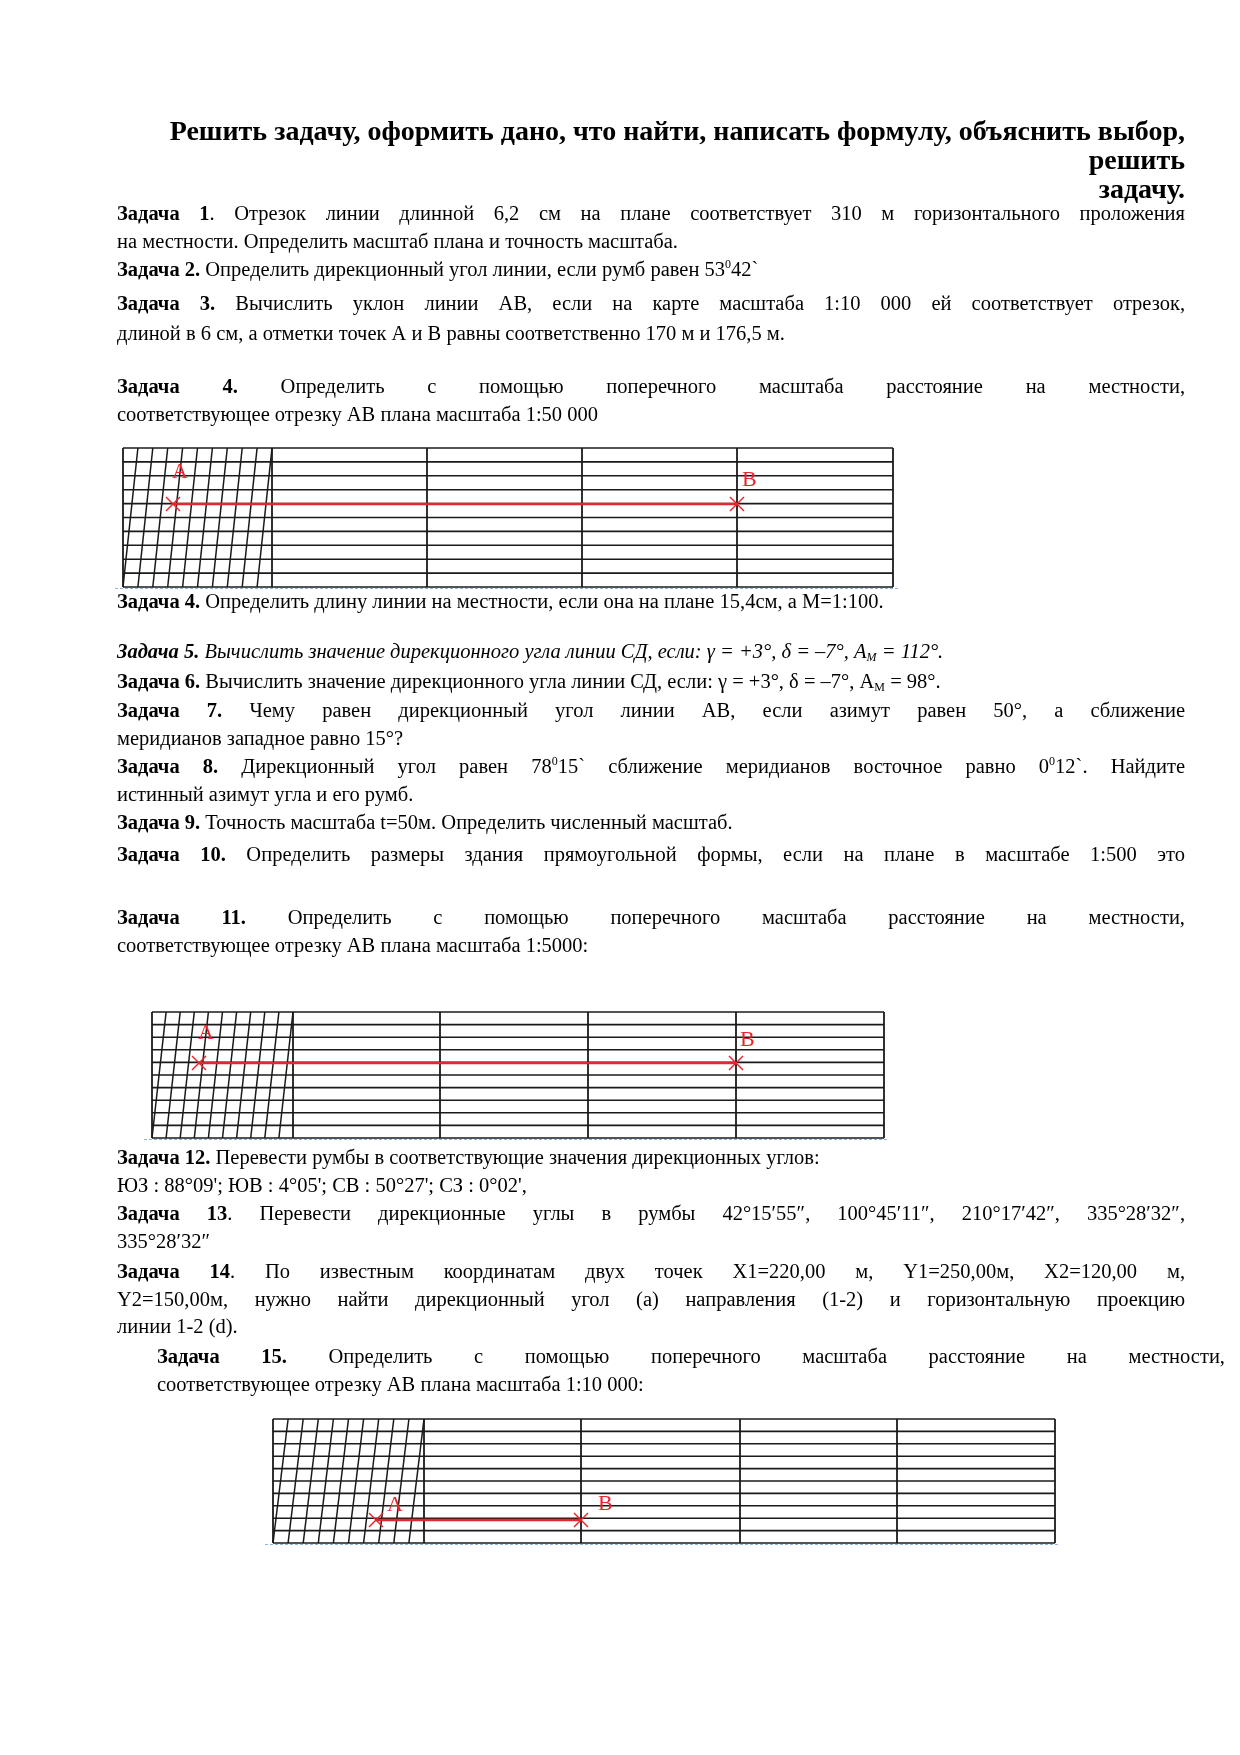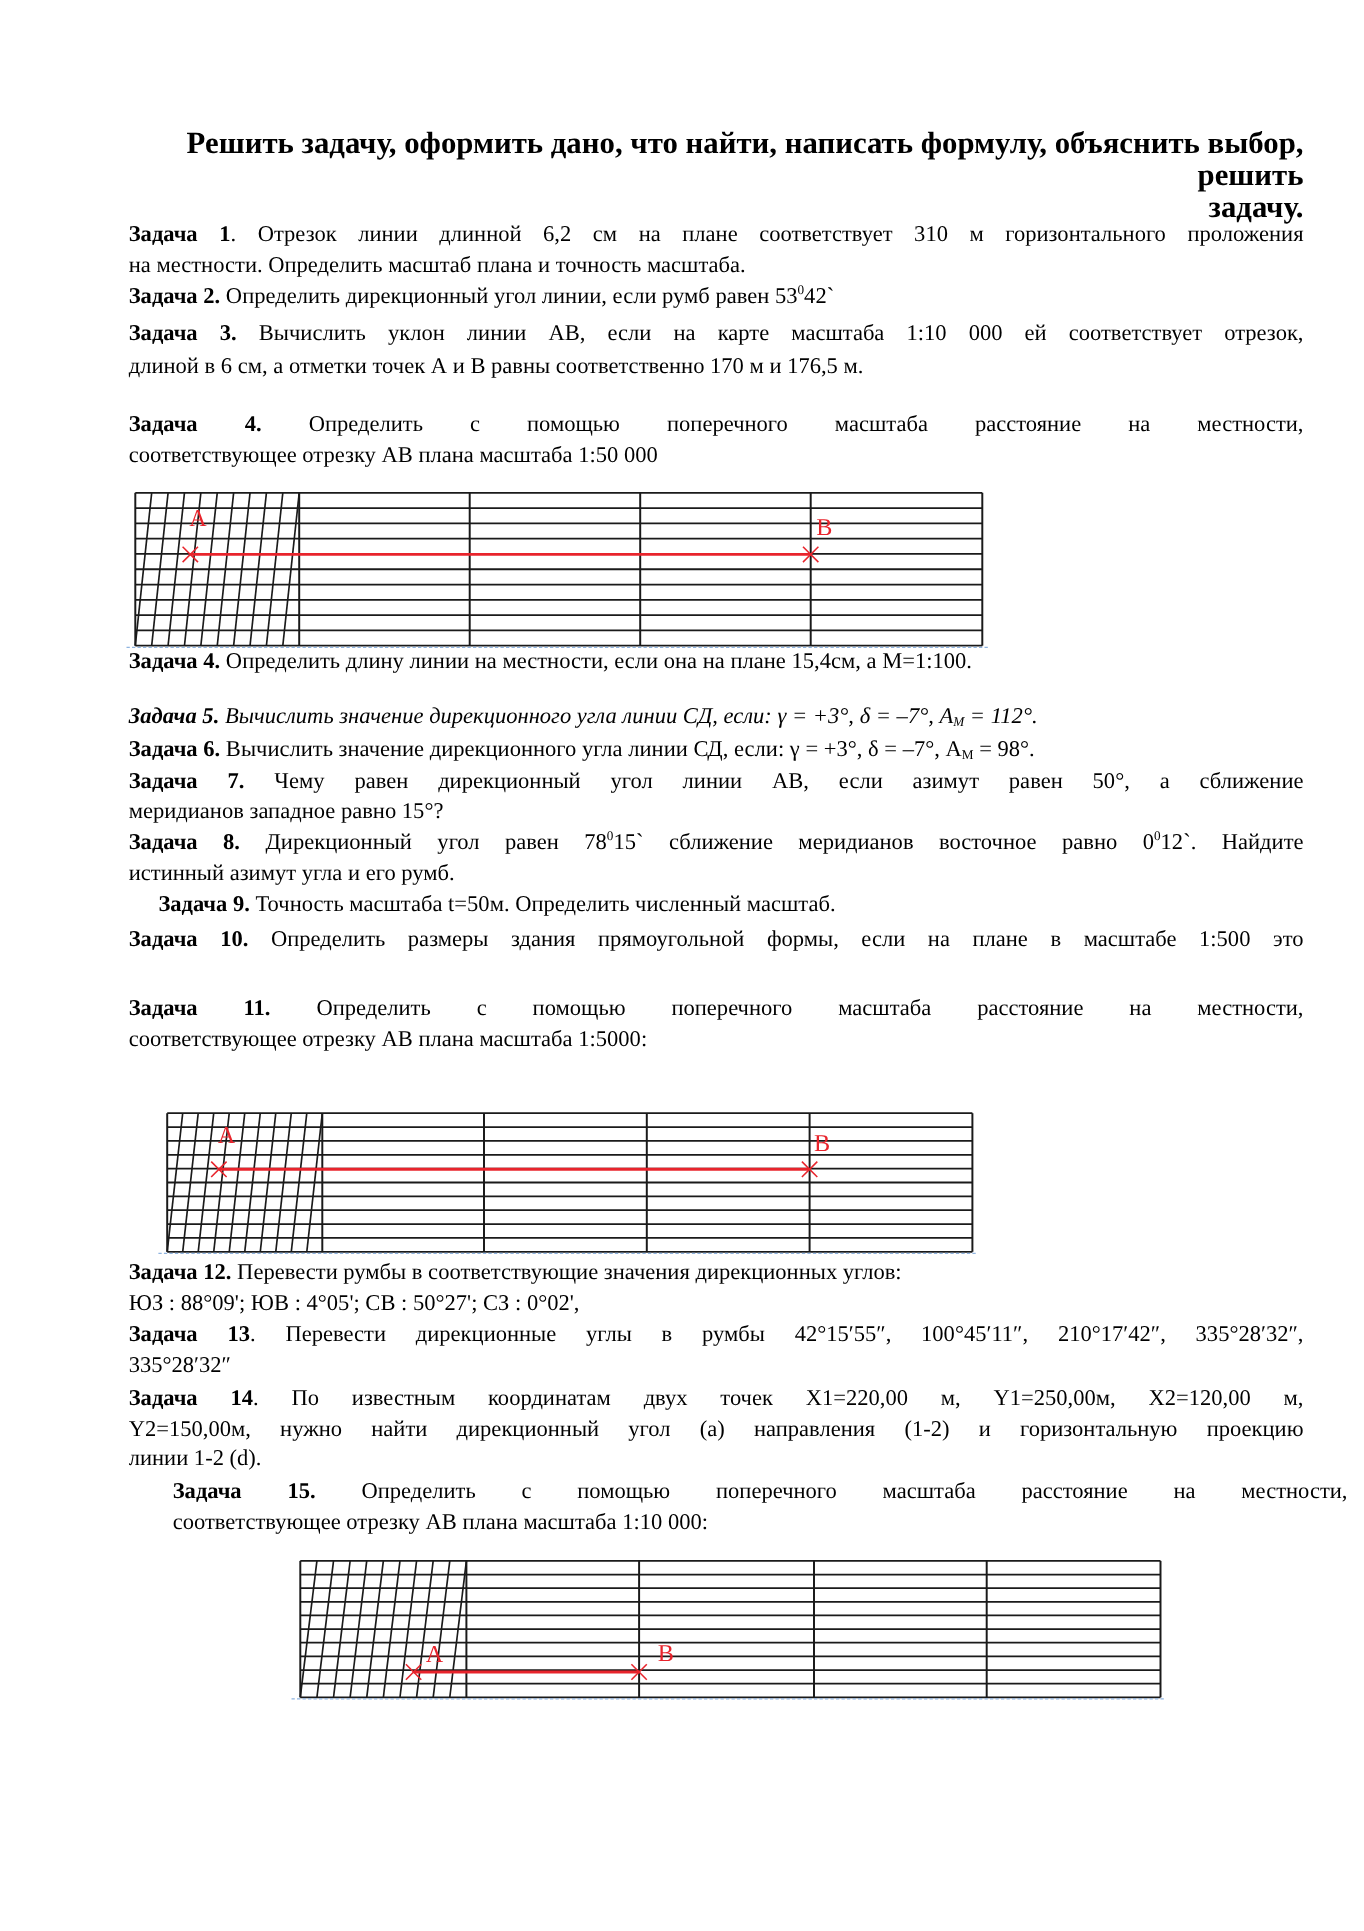--- a/index.html
+++ b/index.html
@@ -59,21 +59,21 @@
 <div class="task" style="top:697px;">
   <span class="justify-line"><b>Задача 7.</b> <span>Чему равен дирекционный угол линии АВ, если азимут равен 50°, а сближение</span></span>
   <span class="line">меридианов западное равно 15°?</span>
 </div>
 
 <div class="task" style="top:753px;">
   <span class="justify-line"><b>Задача 8.</b> <span>Дирекционный угол равен 78</span><sup>0</sup><span>15` сближение меридианов восточное равно 0</span><sup>0</sup><span>12`. Найдите</span></span>
   <span class="line">истинный азимут угла и его румб.</span>
 </div>
 
-<div class="task" style="top:809px;margin-left:27px;">
+<div class="task" style="top:809px;">
   <b>Задача 9.</b> <span>Точность масштаба  t=50м. Определить численный масштаб.</span>
 </div>
 
 <div class="task wide-lh" style="top:839px;">
   <span class="justify-line"><b>Задача 10.</b> <span>Определить размеры здания прямоугольной формы, если на плане в масштабе 1:500 это</span></span>
 </div>
 
 <div class="task" style="top:904px;">
   <span class="justify-line"><b>Задача 11.</b> <span>Определить с помощью поперечного масштаба расстояние на местности,</span></span>
   <span class="line">соответствующее отрезку АВ плана масштаба 1:5000:</span>

